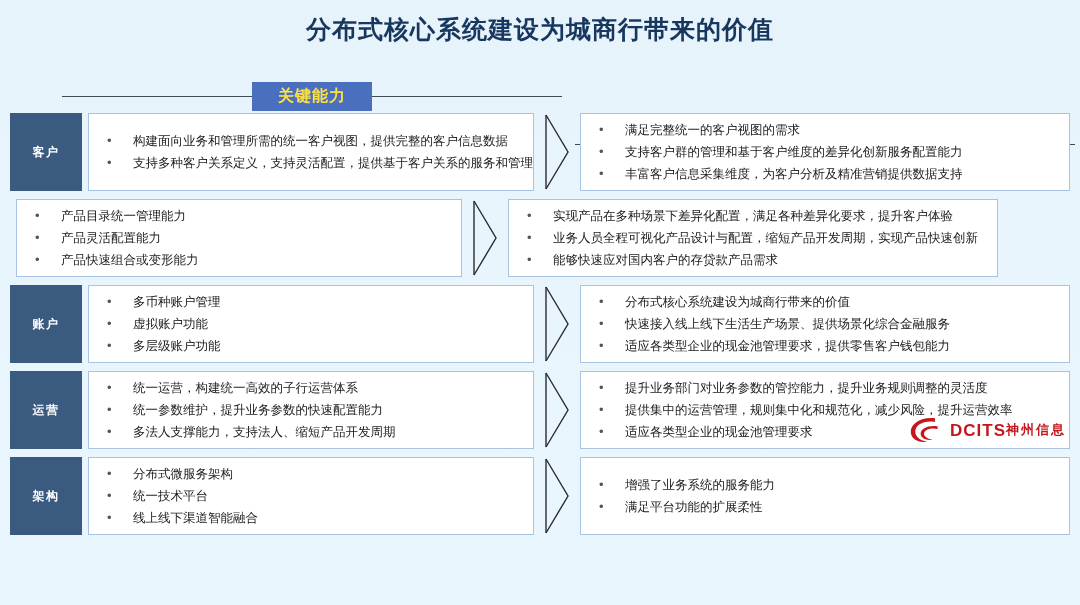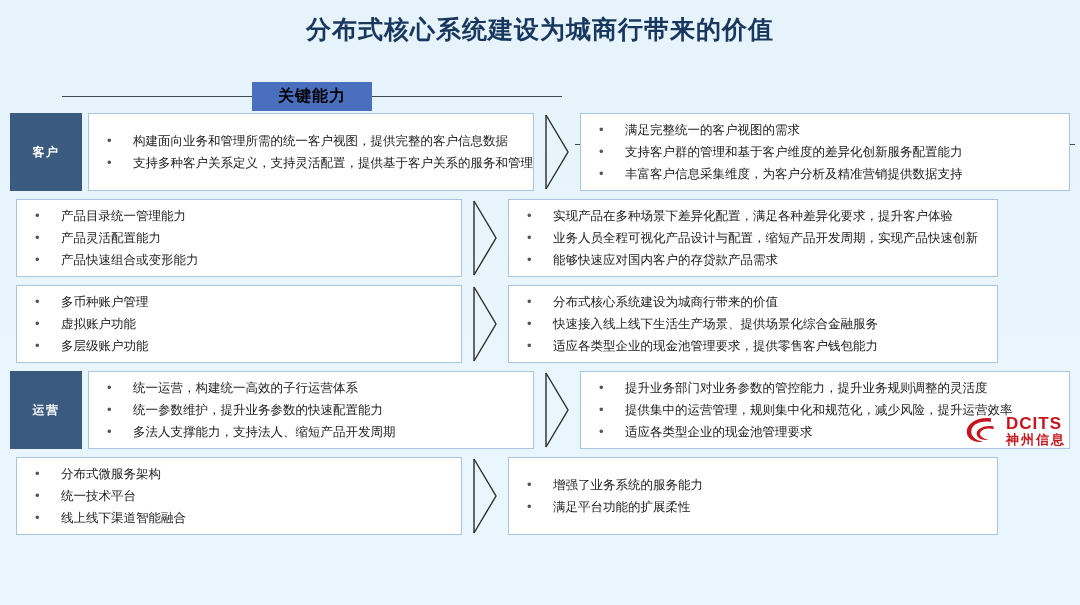--- a/index.html
+++ b/index.html
@@ -50,21 +50,21 @@
   .col-header.right { left: 575px; width: 500px; margin-top: 48px; }
 
   .hdr-rule {
     flex: 1 1 auto;
     height: 1px;
     background: #3f4a55;
   }
   .hdr-pill {
     flex: 0 0 auto;
     background: #4a6fbe;
-    color: #000000;
+    color: #fde047;
     font-size: 16px;
     font-weight: bold;
     letter-spacing: 1px;
     padding: 4px 26px 5px 26px;
     line-height: 20px;
     white-space: nowrap;
   }
 
   
   .rows {
@@ -145,21 +145,21 @@
     align-items: center;
     gap: 6px;
   }
   .logo-mark {
     width: 36px;
     height: 34px;
     flex: 0 0 auto;
   }
   .logo-words {
     display: flex;
-    flex-direction: column;
+    flex-direction: row;
     line-height: 1;
   }
   .logo-en {
     font-size: 17px;
     font-weight: bold;
     color: #c4161c;
     letter-spacing: 1px;
   }
   .logo-cn {
     font-size: 13px;
@@ -254,20 +254,21 @@
             <span class="bullet-dot">•</span>
             <span class="bullet-text">业务人员全程可视化产品设计与配置，缩短产品开发周期，实现产品快速创新</span>
           </div>
           <div class="bullet-line">
             <span class="bullet-dot">•</span>
             <span class="bullet-text">能够快速应对国内客户的存贷款产品需求</span>
           </div>
         </div>
       </div>
       <div class="row row-h3">
+        <div class="cat-box">账户</div>
         <div class="panel left">
           <div class="bullet-line">
             <span class="bullet-dot">•</span>
             <span class="bullet-text">多币种账户管理</span>
           </div>
           <div class="bullet-line">
             <span class="bullet-dot">•</span>
             <span class="bullet-text">虚拟账户功能</span>
           </div>
           <div class="bullet-line">
@@ -327,20 +328,21 @@
             <span class="bullet-dot">•</span>
             <span class="bullet-text">提供集中的运营管理，规则集中化和规范化，减少风险，提升运营效率</span>
           </div>
           <div class="bullet-line">
             <span class="bullet-dot">•</span>
             <span class="bullet-text">适应各类型企业的现金池管理要求</span>
           </div>
         </div>
       </div>
       <div class="row row-h3">
+        <div class="cat-box">架构</div>
         <div class="panel left">
           <div class="bullet-line">
             <span class="bullet-dot">•</span>
             <span class="bullet-text">分布式微服务架构</span>
           </div>
           <div class="bullet-line">
             <span class="bullet-dot">•</span>
             <span class="bullet-text">统一技术平台</span>
           </div>
           <div class="bullet-line">

